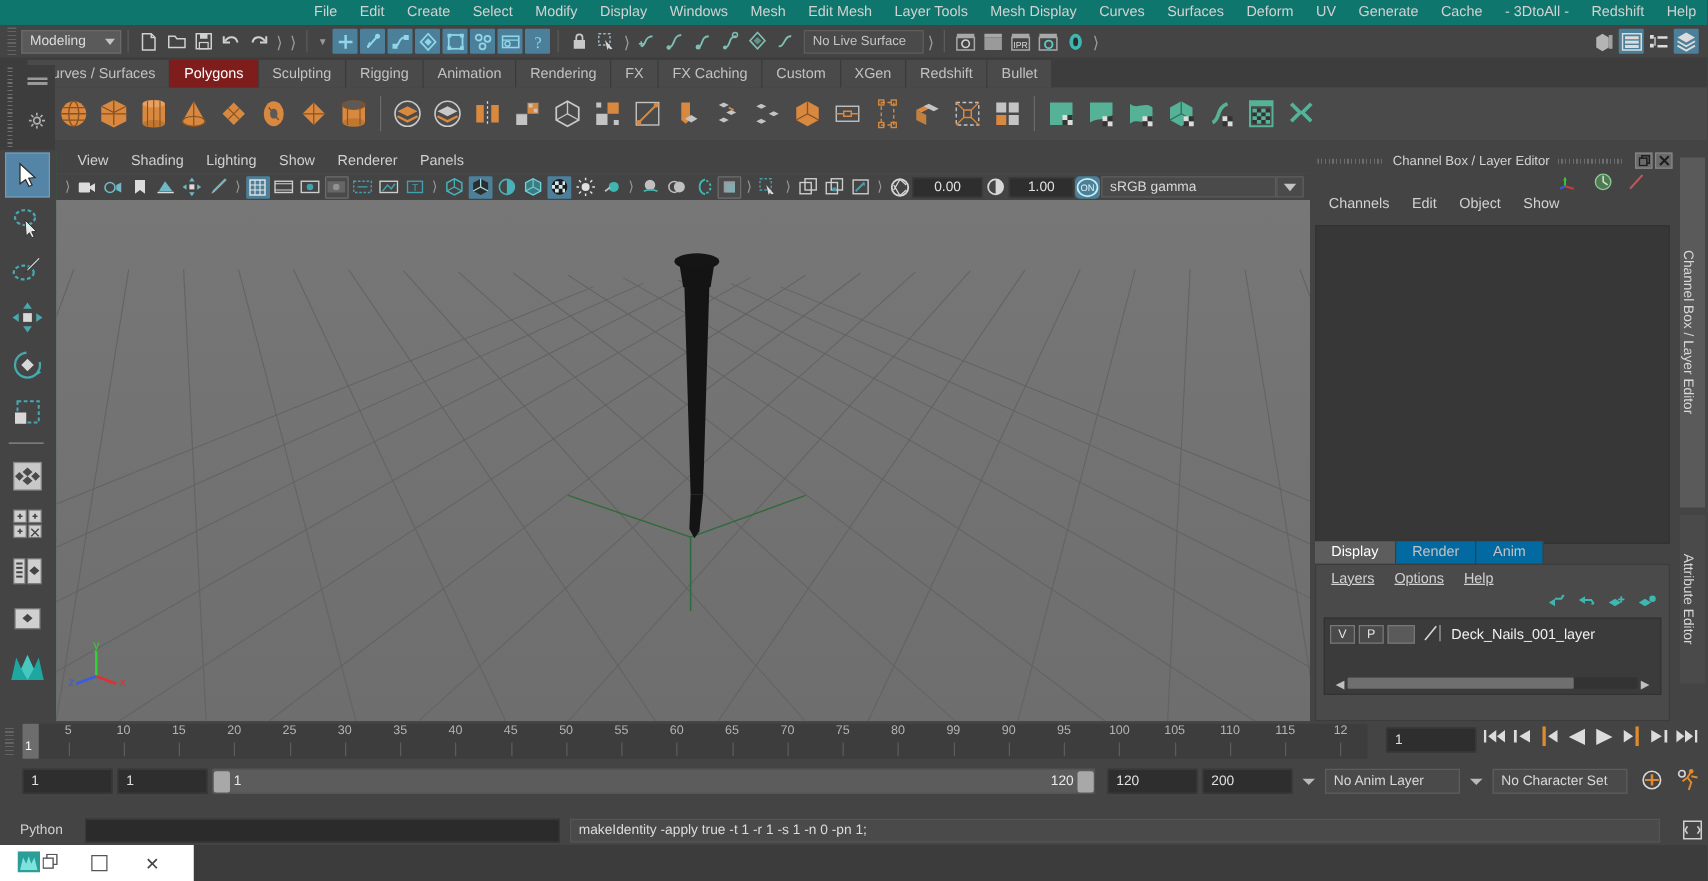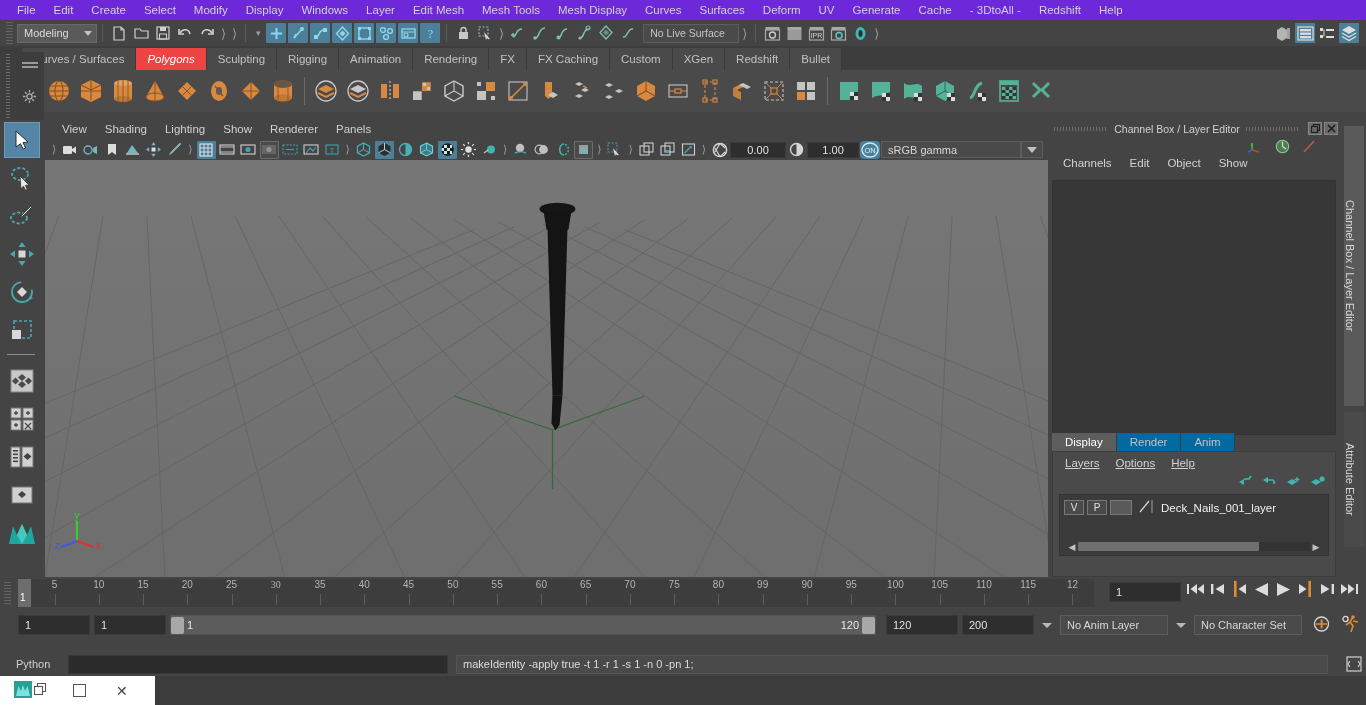--- a/index.html
+++ b/index.html
@@ -6,21 +6,21 @@
   html,body {
     width:1366px; height:705px; overflow:hidden;
     background:#444444;
     font-family:"Liberation Sans", sans-serif;
     font-size:11px; color:#c8c8c8;
     -webkit-font-smoothing:antialiased;
   }
   #app { position:relative; width:1366px; height:705px; background:#444; }
 
   
-  .menubar { height:20px; background:#6d28d9; display:flex; align-items:center; padding-left:8px; }
+  .menubar { height:20px; background:#0f766e; display:flex; align-items:center; padding-left:8px;justify-content:flex-end; }
   .menubar .mi { padding:0 9px; font-size:11.5px; color:#d2d2d2; line-height:20px; cursor:default; white-space:nowrap;}
 
   
   .statusline { height:26px; background:#444; display:flex; align-items:center; padding-left:6px; gap:0px; }
   .grip { width:7px; height:22px; background:
       repeating-linear-gradient(to bottom,#6d6d6d 0 1px,transparent 1px 3px);
       margin-right:4px; opacity:.75;}
   .modeSel { width:80px; height:19px; background:#5a5a5a; border:1px solid #6a6a6a;
      display:flex; align-items:center; padding-left:6px; font-size:11px; color:#dcdcdc; position:relative;}
   .modeSel .arw { position:absolute; right:4px; width:0;height:0;
@@ -33,21 +33,21 @@
   .ibtn svg { display:block; }
   .liveSurf { width:96px;height:19px;background:#4a4a4a;border:1px solid #5d5d5d;color:#c4c4c4;
      display:flex;align-items:center;padding-left:6px;font-size:10.5px;margin-left:4px;}
   .spacerFlex { flex:1; }
 
   
   .shelfwrap { background:#444; }
   .shelftabs { height:24px; display:flex; align-items:flex-end; padding-left:22px; background:#3d3d3d; }
   .shelftabs .st { height:22px; padding:0 11px; line-height:22px; font-size:11.5px; color:#c2c2c2;
      background:#4a4a4a; border-right:1px solid #3a3a3a; }
-  .shelftabs .st.active { background:#ef4444; color:#ffffff;font-style:italic; }
+  .shelftabs .st.active { background:#7f1d1d; color:#ffffff; }
   .shelfbar { height:42px; background:#4a4a4a; display:flex; align-items:center; padding-left:44px; gap:2px;}
   .shelfIcon { width:30px;height:30px;display:flex;align-items:center;justify-content:center; }
   .vdiv { width:1px;height:28px;background:#6a6a6a;margin:0 4px; }
 
   .shelfLeftRail { position:absolute; left:0; top:52px; width:44px; height:68px; background:#3d3d3d; }
   .railBars { position:absolute; left:22px; top:10px; width:16px; height:7px;
      background:repeating-linear-gradient(to bottom,#9a9a9a 0 2px,transparent 2px 4px);}
   .railGear { position:absolute; left:23px; top:38px; width:13px;height:13px; }
   .dotcol { position:absolute; left:6px; top:2px; width:4px; height:64px;
      background:repeating-linear-gradient(to bottom,#6d6d6d 0 1px,transparent 1px 3px);}
@@ -168,23 +168,23 @@
 <div id="app">
 
   <div class="menubar">
     <div class="mi">File</div>
     <div class="mi">Edit</div>
     <div class="mi">Create</div>
     <div class="mi">Select</div>
     <div class="mi">Modify</div>
     <div class="mi">Display</div>
     <div class="mi">Windows</div>
-    <div class="mi">Layer</div>
+    <div class="mi">Mesh</div>
     <div class="mi">Edit Mesh</div>
-    <div class="mi">Mesh Tools</div>
+    <div class="mi">Layer Tools</div>
     <div class="mi">Mesh Display</div>
     <div class="mi">Curves</div>
     <div class="mi">Surfaces</div>
     <div class="mi">Deform</div>
     <div class="mi">UV</div>
     <div class="mi">Generate</div>
     <div class="mi">Cache</div>
     <div class="mi">- 3DtoAll -</div>
     <div class="mi">Redshift</div>
     <div class="mi">Help</div>
@@ -1248,21 +1248,21 @@
       <div class="grip" style="position:absolute;left:4px;top:5px;height:22px"></div>
       <div class="timeSlider">
         <div class="curFrameBox"></div>
         <div class="curFrameTxt">1</div>
         <div class="tickLabels" id="tickLabels">
             <span style="left: 3.4%;">5</span>
             <span style="left: 7.51304%;">10</span>
             <span style="left: 11.6261%;">15</span>
             <span style="left: 15.7391%;">20</span>
             <span style="left: 19.8522%;">25</span>
-            <span style="left: 23.9652%; font-family: Liberation Serif, serif;">30</span>
+            <span style="left: 23.9652%;">30</span>
             <span style="left: 28.0783%;">35</span>
             <span style="left: 32.1913%;">40</span>
             <span style="left: 36.3043%;">45</span>
             <span style="left: 40.4174%;">50</span>
             <span style="left: 44.5304%;">55</span>
             <span style="left: 48.6435%;">60</span>
             <span style="left: 52.7565%;">65</span>
             <span style="left: 56.8696%;">70</span>
             <span style="left: 60.9826%;">75</span>
             <span style="left: 65.0957%;">80</span>

